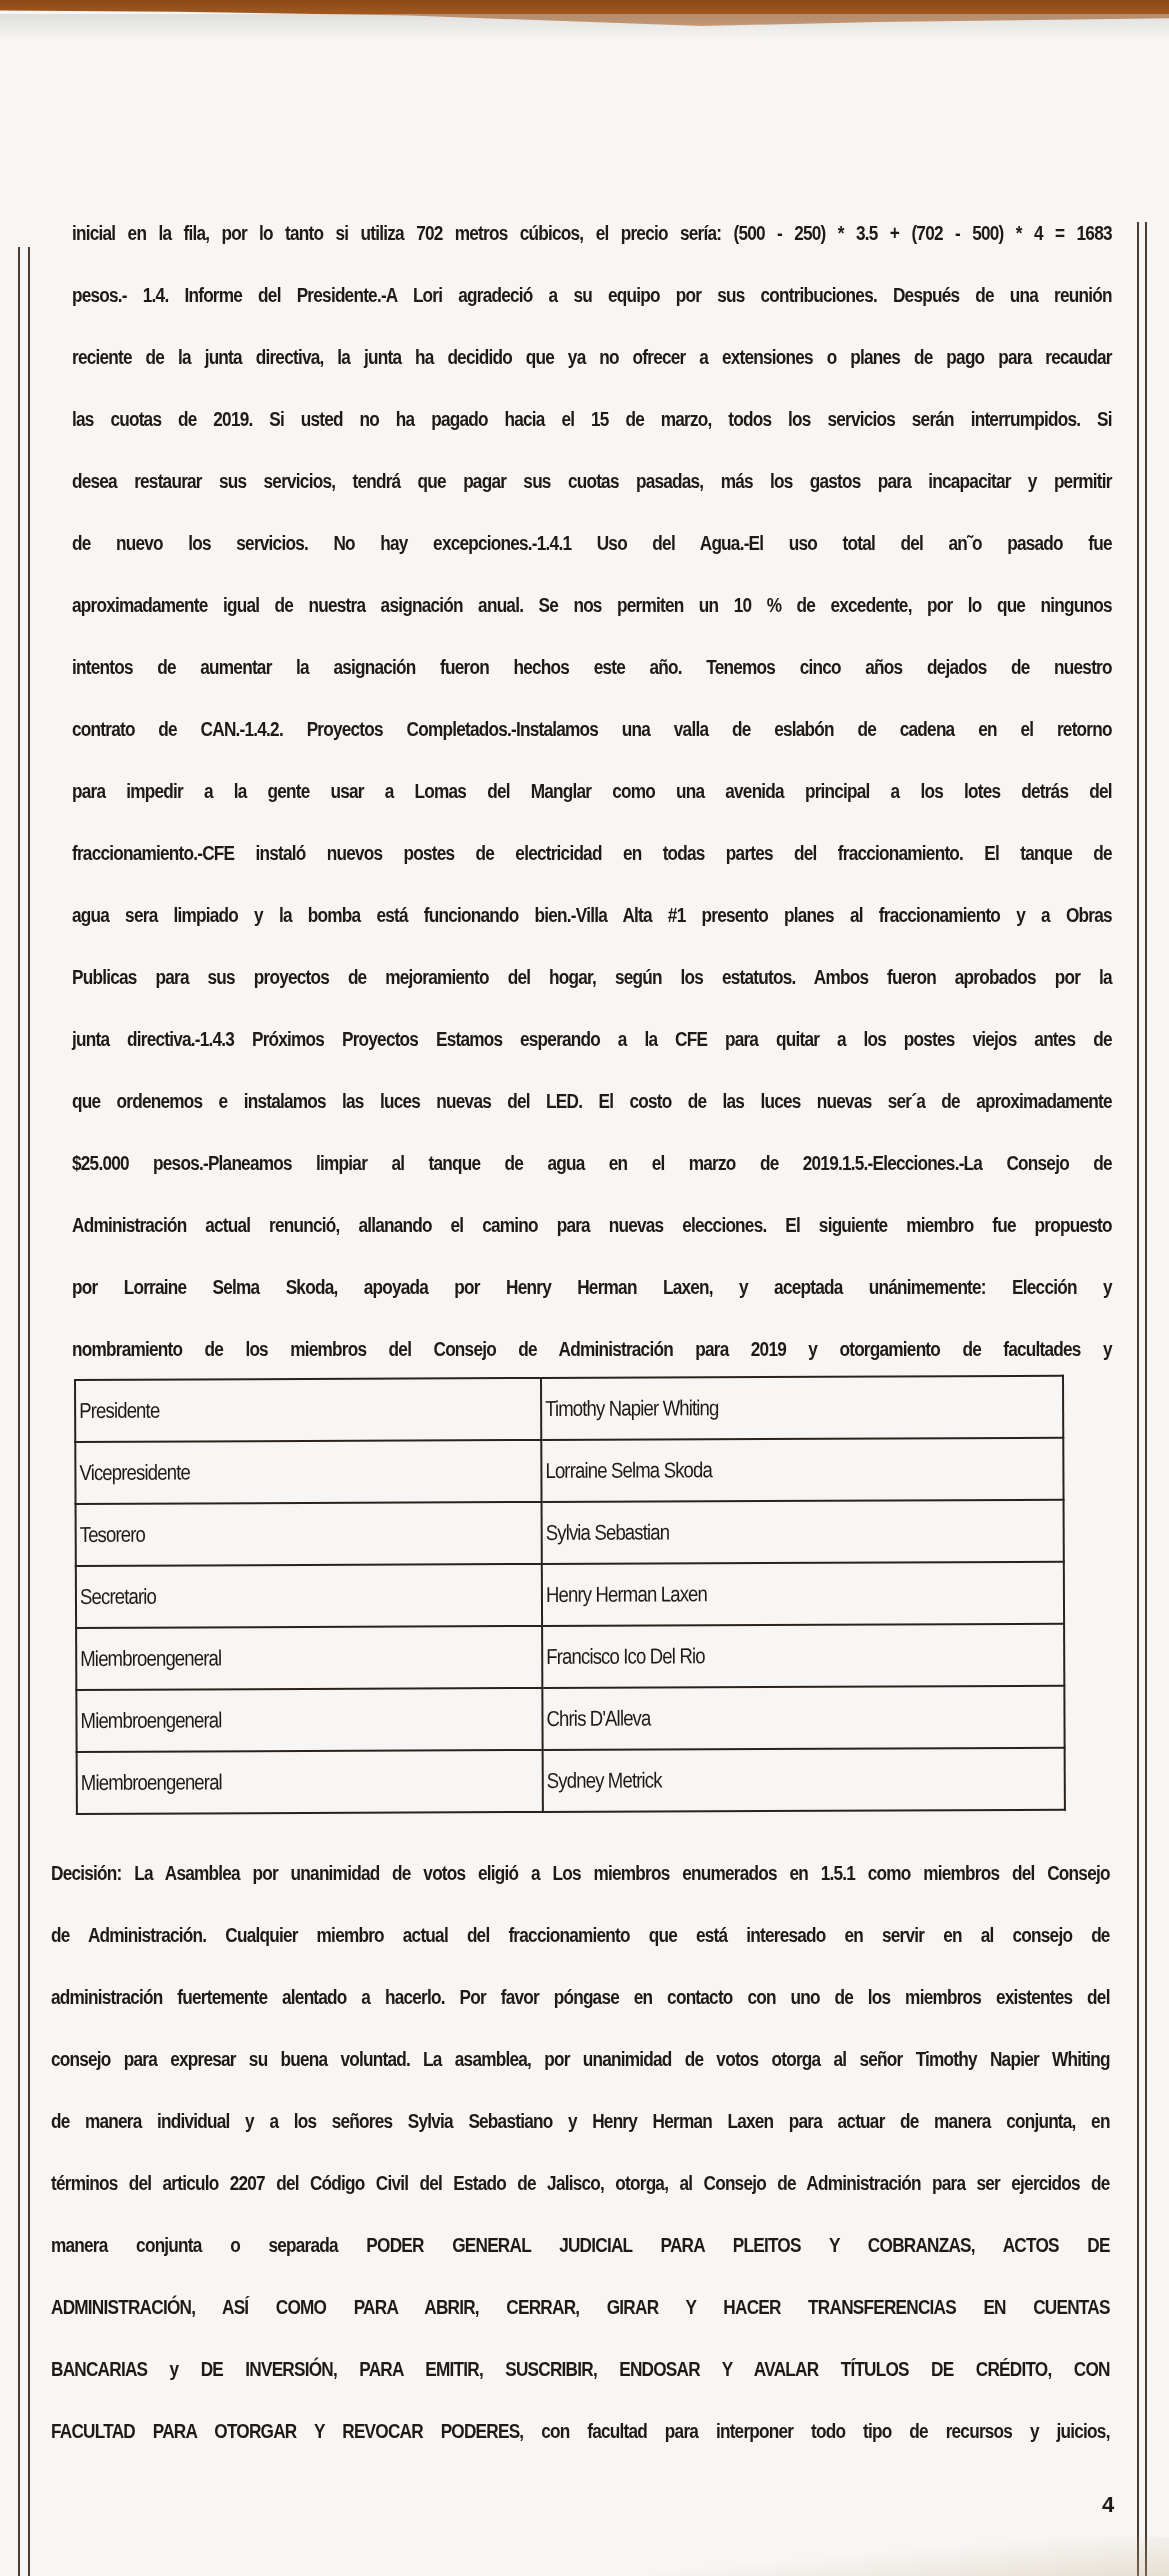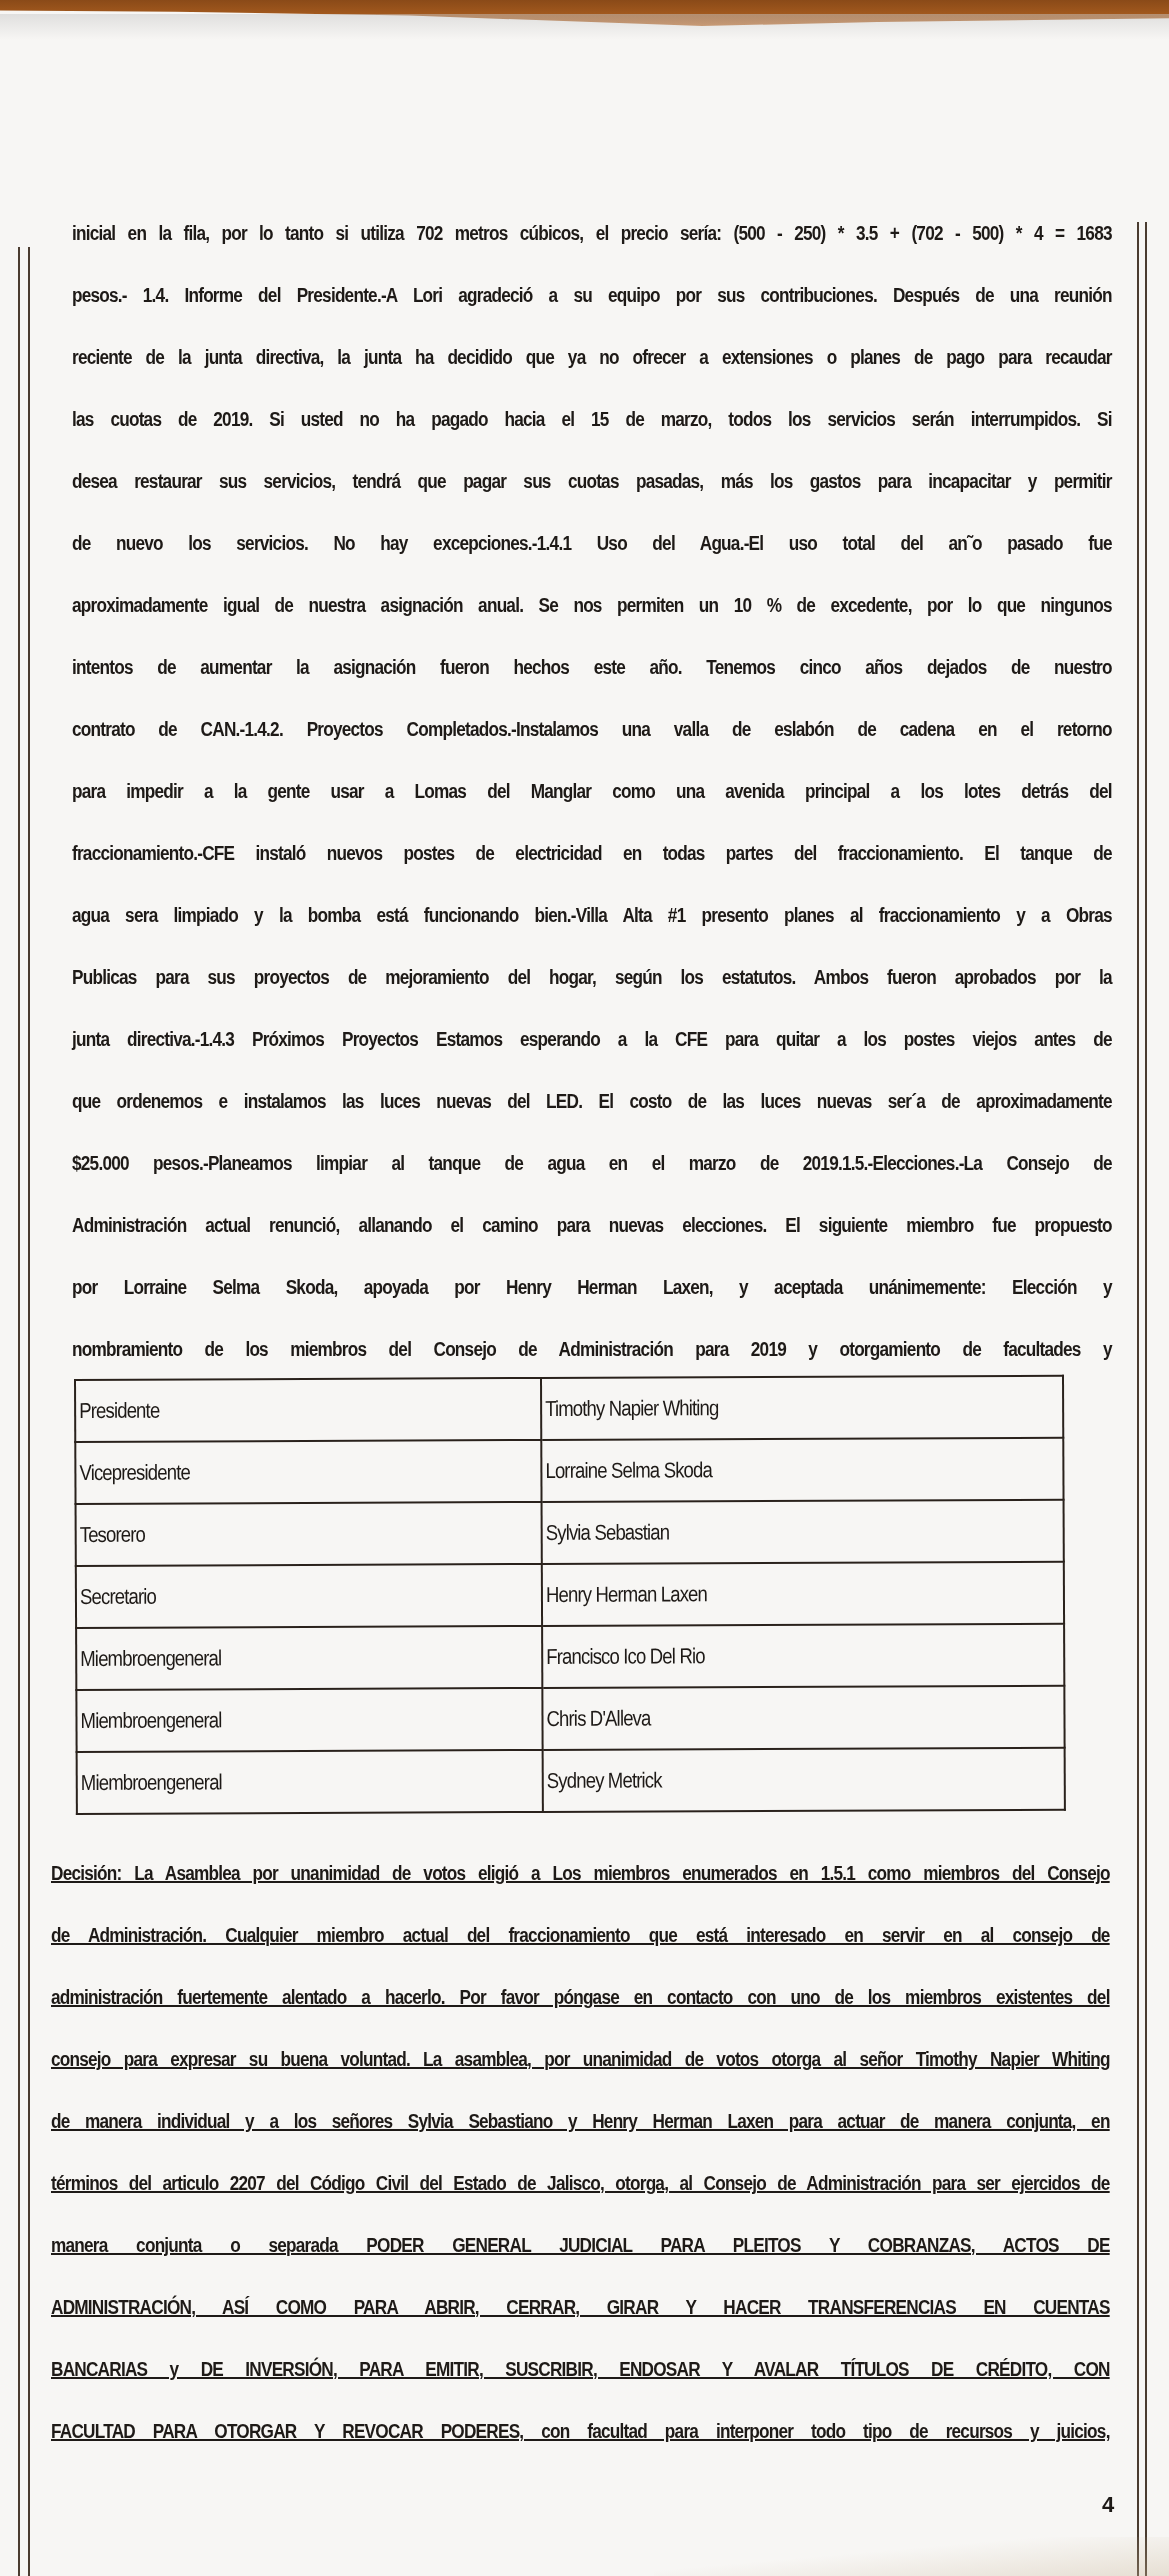--- a/index.html
+++ b/index.html
@@ -83,21 +83,20 @@
     transform-origin: left center;
     white-space: nowrap;
   }
   table.officers td.role { width: 459px; }
 
   .content2 {
     position: absolute;
     left: 51px;
     top: 1842px;
     width: 1059px;
-    text-decoration: underline;
   }
   .content2 .line { width: 1231px; }
 
   .page-number {
     position: absolute;
     left: 1102px;
     top: 2492px;
     font-size: 22px;
     font-weight: bold;
   }

